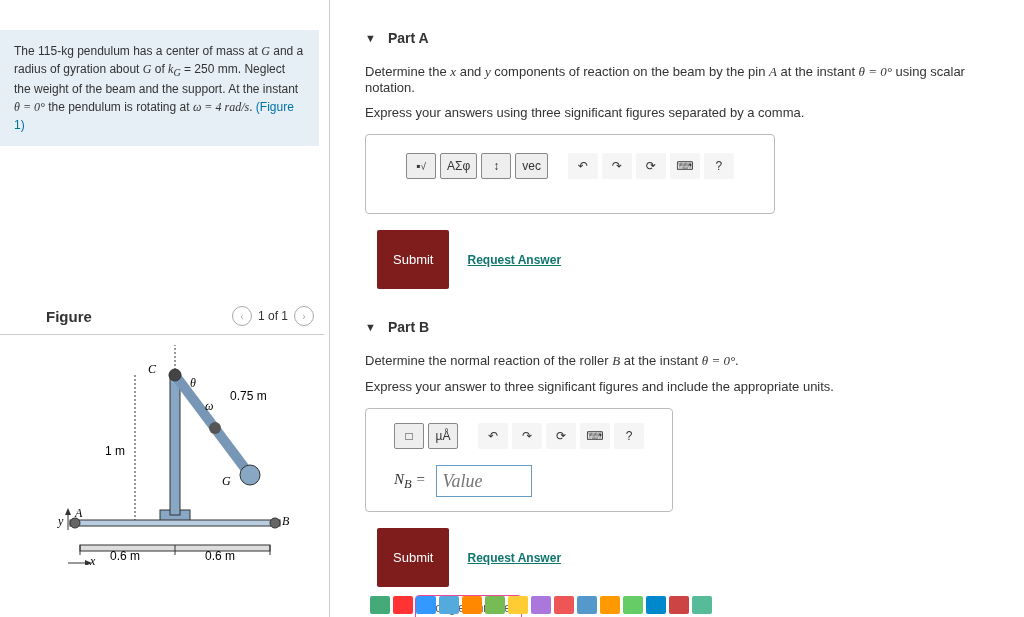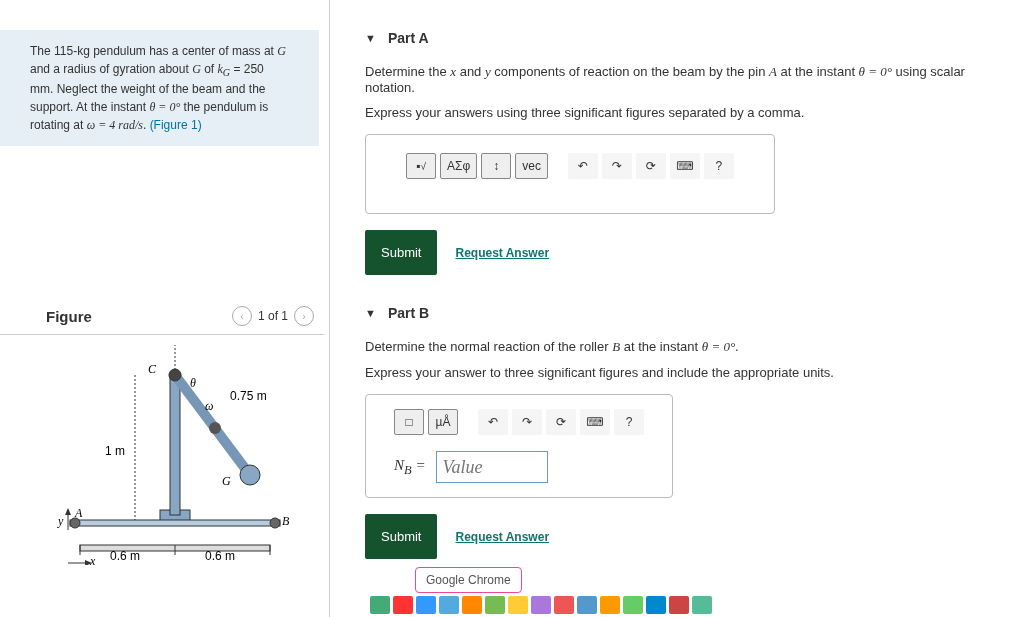--- a/index.html
+++ b/index.html
@@ -1,19 +1,19 @@
 <!DOCTYPE html>
 <html><head>
 <meta charset="utf-8">
 <style>
 * { box-sizing: border-box; margin: 0; padding: 0; }
 body { font-family: Arial, Helvetica, sans-serif; font-size: 13px; color: #333; background: #fff; width: 1024px; height: 617px; overflow: hidden; position: relative; }
 .container { display: flex; height: 100%; }
 .left-col { width: 330px; border-right: 1px solid #ccc; padding-right: 5px; }
-.problem-box { background: #e5eff5; padding: 12px 30px; margin: 30px 5px 0 0; font-size: 12px; line-height: 1.5; }
+.problem-box { background: #e5eff5; padding: 12px 14px; margin: 30px 5px 0 0; font-size: 12px; line-height: 1.5; }
 .problem-box .figlink { color: #0073a8; cursor: pointer; }
 .figure-section { margin-top: 160px; }
 .figure-header { display: flex; align-items: center; justify-content: space-between; padding: 0 10px 8px 0; border-bottom: 1px solid #ccc; }
 .figure-title { font-size: 15px; font-weight: bold; margin-left: 46px; }
 .pager { display: flex; align-items: center; gap: 6px; font-size: 12px; }
 .pager-btn { width: 20px; height: 20px; border: 1px solid #aaa; border-radius: 50%; background: #fff; display: flex; align-items: center; justify-content: center; font-size: 10px; color: #aaa; cursor: pointer; }
 .figure-img { padding: 10px 20px 0 20px; }
 .right-col { flex: 1; padding: 30px 20px 0 35px; overflow: hidden; }
 .part-header { display: flex; align-items: center; gap: 12px; margin-bottom: 18px; }
 .part-header .caret { font-size: 11px; }
@@ -21,24 +21,24 @@
 .part-body { margin-left: 0; margin-bottom: 30px; }
 .prompt { margin-bottom: 10px; font-size: 13px; }
 .prompt-bold { font-weight: normal; margin-bottom: 14px; font-size: 13px; }
 .answer-box { border: 1px solid #bbb; border-radius: 4px; padding: 18px 40px; display: inline-block; }
 .toolbar { display: flex; align-items: center; gap: 4px; margin-bottom: 16px; justify-content: center; }
 .tool-btn { border: 1px solid #888; background: #eee; padding: 4px 6px; font-size: 12px; cursor: pointer; display: inline-flex; align-items: center; justify-content: center; min-width: 30px; height: 26px; border-radius: 2px; }
 .tool-btn.icon { background: #f5f5f5; border: none; }
 .input-row { display: flex; align-items: center; gap: 10px; }
 .var-label { font-style: italic; font-family: 'Times New Roman', serif; font-size: 15px; }
 .ans-input { border: 1px solid #6a9bc5; height: 32px; width: 390px; padding: 0 6px; font-size: 16px; }
-.ans-input-sm { width: 112px; font-family: 'Times New Roman', serif; font-style: italic; color: #999; font-size: 18px; }
+.ans-input-sm { width: 96px; font-family: 'Times New Roman', serif; font-style: italic; color: #999; font-size: 18px; }
 .unit-label { font-size: 14px; }
 .submit-row { margin-top: 16px; display: flex; align-items: center; gap: 18px; }
-.submit-btn { background: #14532d; color: #fff; border: none; padding: 15px 16px; font-size: 13px; cursor: pointer; border-radius: 2px; }
+.submit-btn { background: #7f1d1d; color: #fff; border: none; padding: 22px 16px; font-size: 13px; cursor: pointer; border-radius: 2px; margin-left: 12px; }
 .req-link { color: #0f766e; font-weight: bold; text-decoration: underline; font-size: 12px; cursor: pointer; }
 .chrome-box { border: 1px solid #ec4899; border-radius: 4px; padding: 5px 10px; font-size: 12px; display: inline-block; color: #555; margin-left: 50px; margin-top: 8px;}
 .taskbar { position: absolute; bottom: 0; left: 370px; right: 0; height: 24px; display: flex; gap: 3px; align-items: center; }
 .taskbar .ticon { width: 20px; height: 18px; border-radius: 2px; }
 i.math { font-family: 'Times New Roman', serif; font-style: italic; }
 </style>
 </head>
 <body>
 
 <div class="container">

